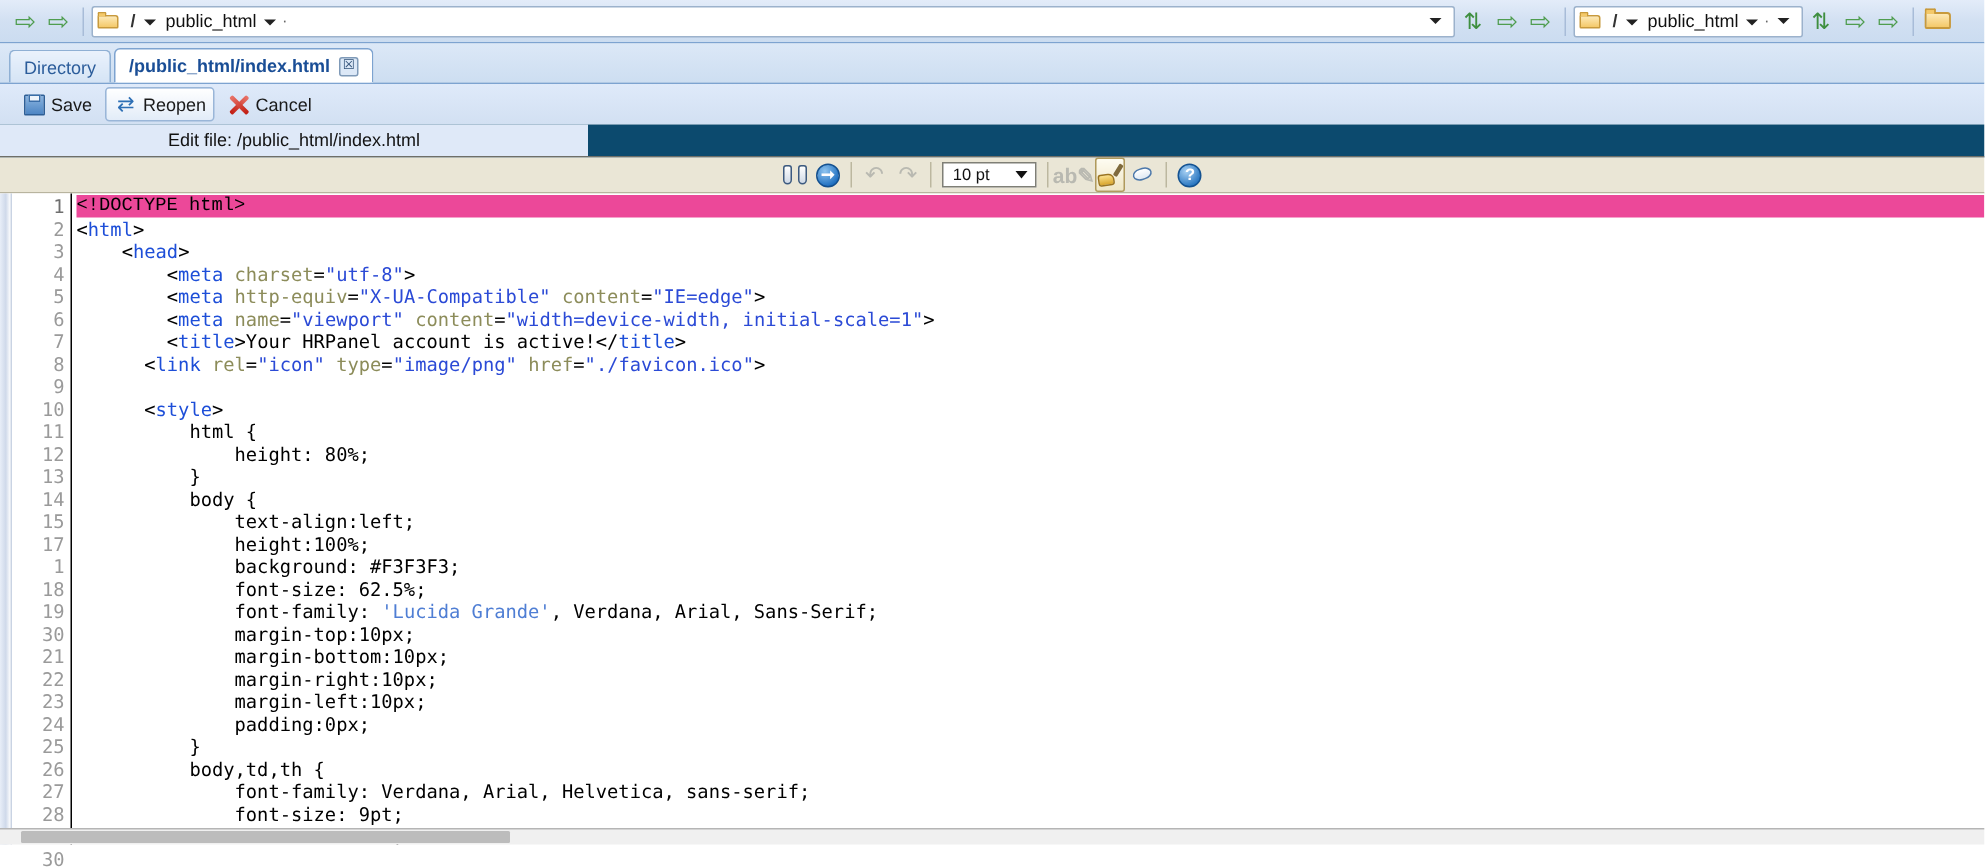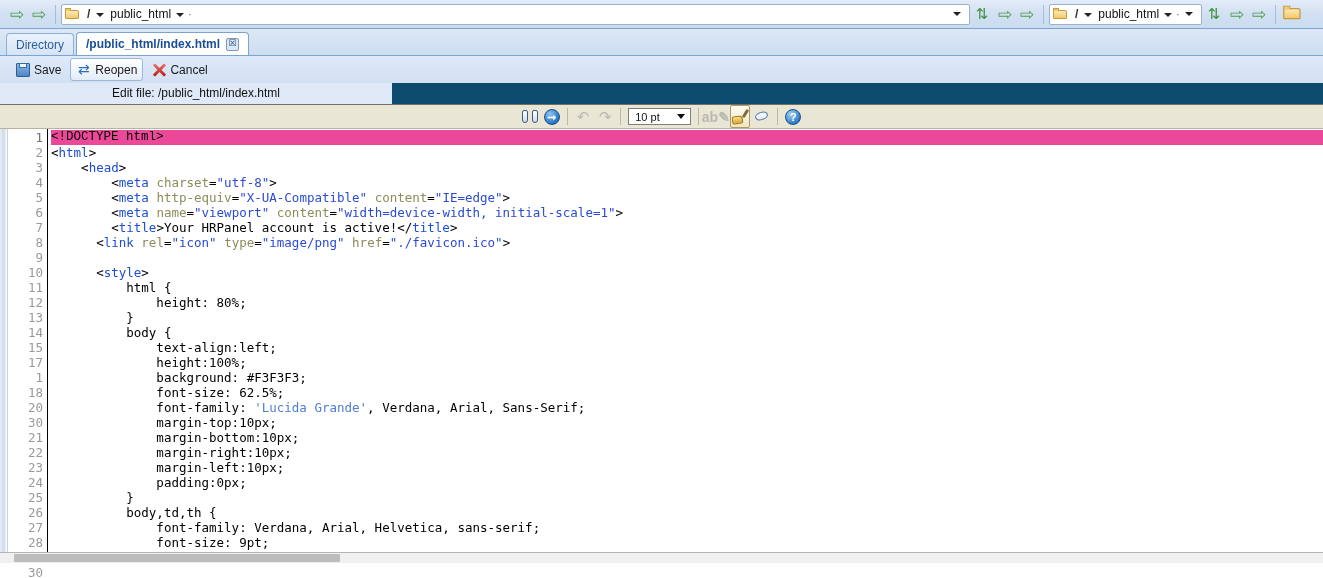--- a/index.html
+++ b/index.html
@@ -528,21 +528,21 @@
       <div>9</div>
       <div>10</div>
       <div>11</div>
       <div>12</div>
       <div>13</div>
       <div>14</div>
       <div>15</div>
       <div>17</div>
       <div>1</div>
       <div>18</div>
-      <div>20</div>
+      <div>19</div>
       <div>30</div>
       <div>21</div>
       <div>22</div>
       <div>23</div>
       <div>24</div>
       <div>25</div>
       <div>26</div>
       <div>27</div>
       <div>28</div>
       <div>29</div>

